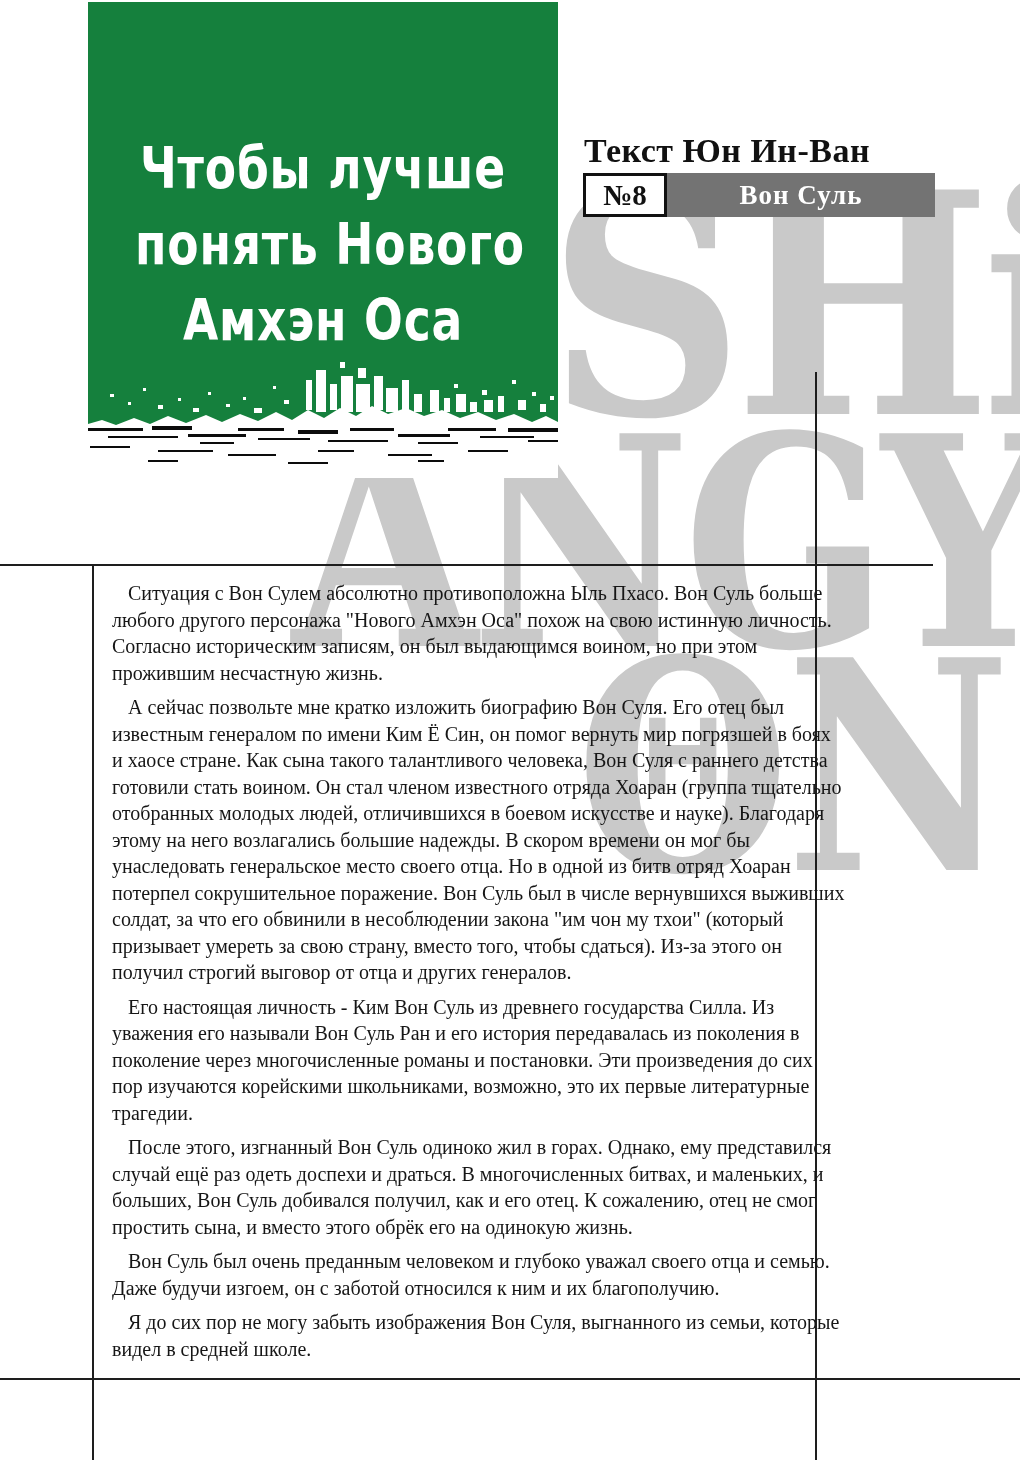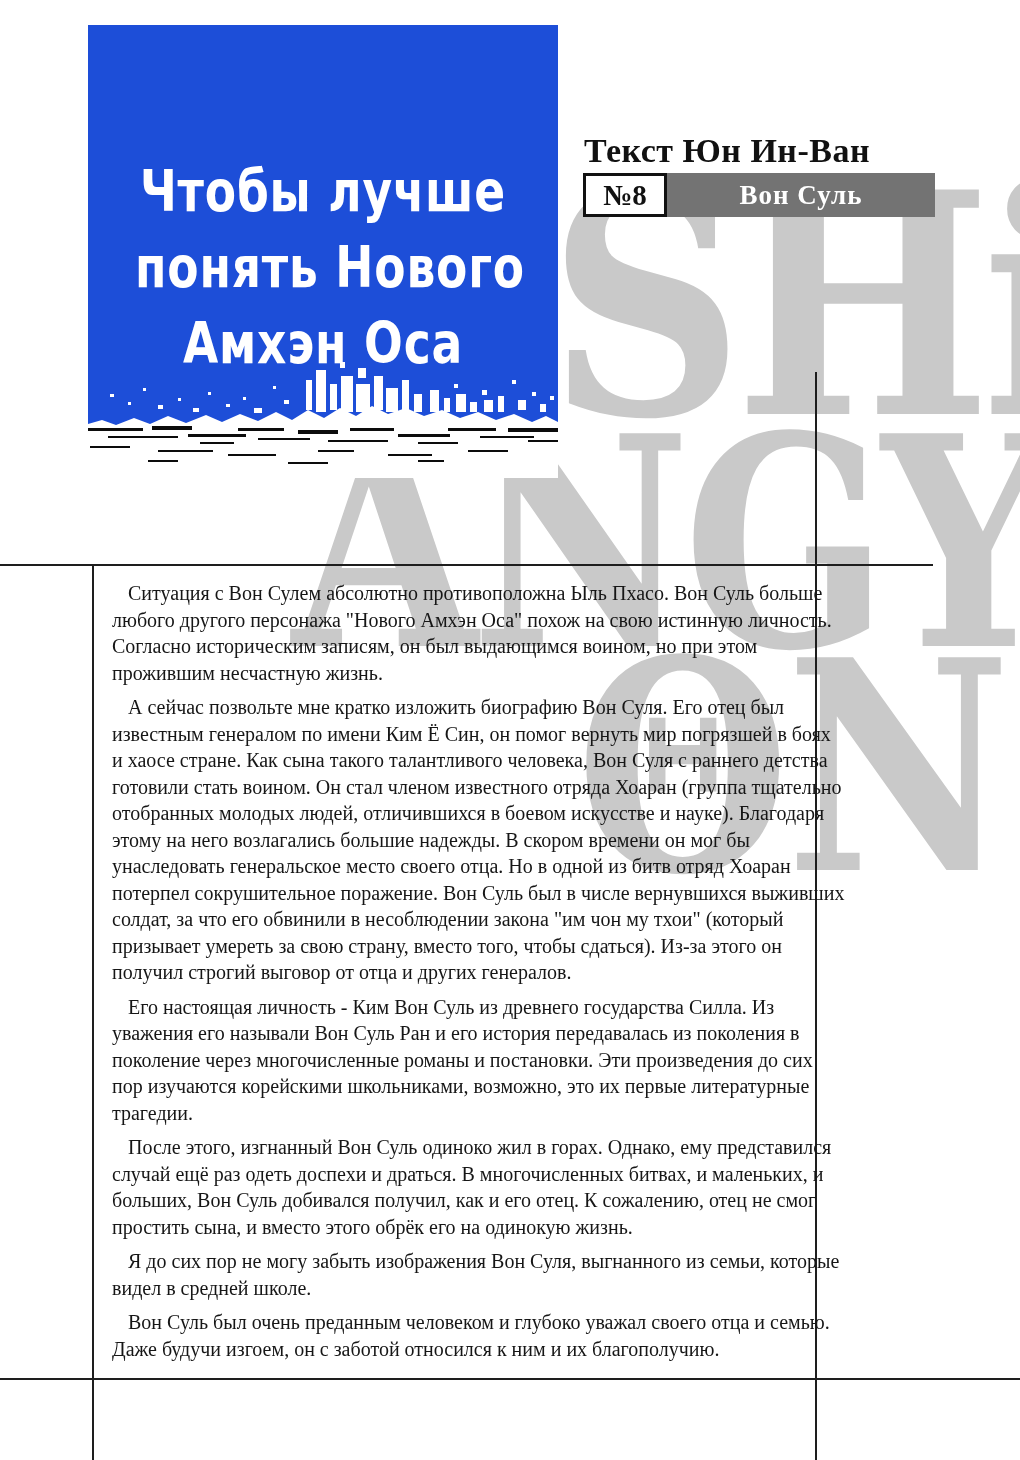--- a/index.html
+++ b/index.html
@@ -33,23 +33,22 @@
   #rule-h-top    { left: 0;     top: 564px;  width: 933px;  height: 2px; }
   #rule-h-bottom { left: 0;     top: 1378px; width: 1020px; height: 2px; }
   #rule-v-left   { left: 92px;  top: 564px;  width: 2px;    height: 896px; }
   #rule-v-right  { left: 815px; top: 372px;  width: 2px;    height: 1088px; }
 
   
   #title-box {
     position: absolute;
     left: 88px; top: 2px;
     width: 470px; height: 452px;
-    background: #1d4ed8;
+    background: #15803d;
     z-index: 3;
-    margin-top: 23px;
   }
   #title-text {
     position: absolute;
     left: 0; top: 128px;
     width: 470px;
     text-align: center;
     transform: scaleX(0.8);
     transform-origin: 50% 0;
   }
   .title-line {
@@ -243,19 +242,19 @@
 получил строгий выговор от отца и других генералов.</p>
     <p>Его настоящая личность - Ким Вон Суль из древнего государства Силла. Из
 уважения его называли Вон Суль Ран и его история передавалась из поколения в
 поколение через многочисленные романы и постановки. Эти произведения до сих
 пор изучаются корейскими школьниками, возможно, это их первые литературные
 трагедии.</p>
     <p>После этого, изгнанный Вон Суль одиноко жил в горах. Однако, ему представился
 случай ещё раз одеть доспехи и драться. В многочисленных битвах, и маленьких, и
 больших, Вон Суль добивался получил, как и его отец. К сожалению, отец не смог
 простить сына, и вместо этого обрёк его на одинокую жизнь.</p>
+    <p>Вон Суль был очень преданным человеком и глубоко уважал своего отца и семью.
+Даже будучи изгоем, он с заботой относился к ним и их благополучию.</p>
     <p>Я до сих пор не могу забыть изображения Вон Суля, выгнанного из семьи, которые
 видел в средней школе.</p>
-    <p>Вон Суль был очень преданным человеком и глубоко уважал своего отца и семью.
-Даже будучи изгоем, он с заботой относился к ним и их благополучию.</p>
   </div>
 
 </div>
 
 </body></html>

